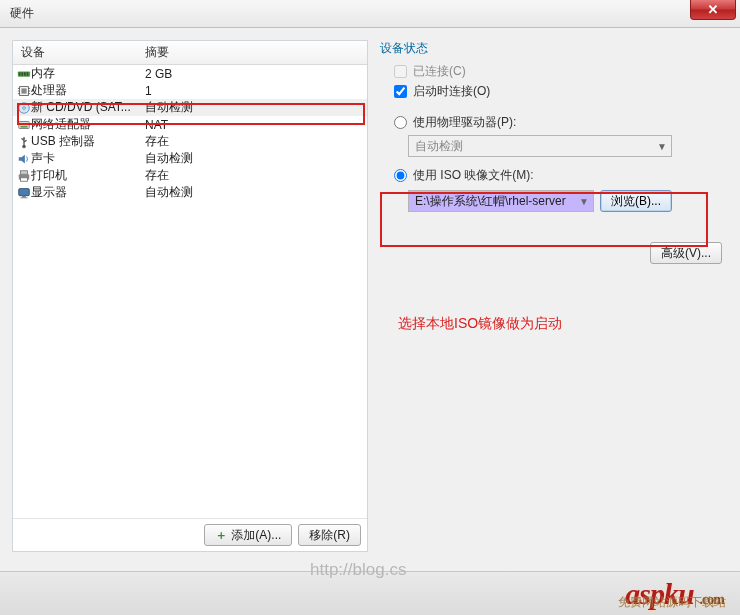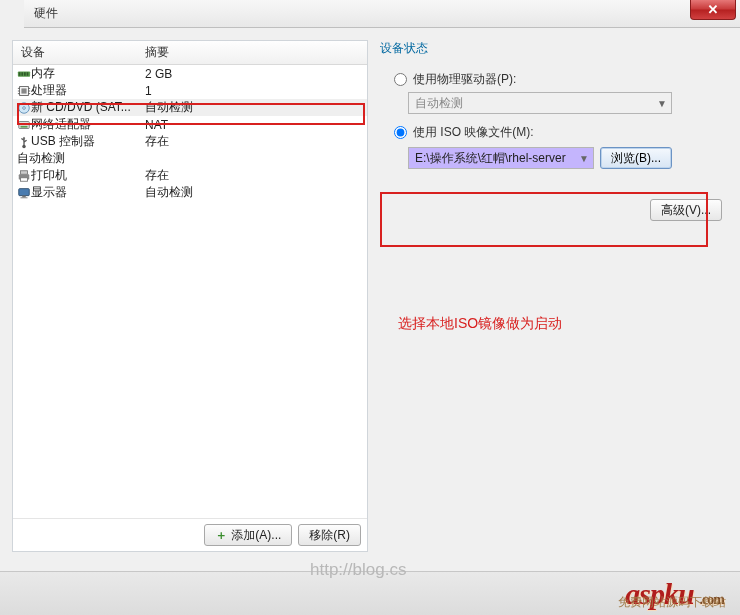--- a/index.html
+++ b/index.html
@@ -17,21 +17,20 @@
 
   
   .titlebar {
     height: 28px;
     background: linear-gradient(to bottom, #f7f7f7 0%, #e8e8e8 100%);
     border-bottom: 1px solid #bfbfbf;
     display: flex;
     align-items: center;
     padding-left: 10px;
     position: relative;
-    margin-left: 24px;
   }
   .titlebar .title {
     color: #333;
   }
   .close-btn {
     position: absolute;
     right: 4px;
     top: 0;
     width: 46px;
     height: 20px;
@@ -324,20 +323,29 @@
                   <polyline points="8,6 5,4" stroke="#555" stroke-width="1.5" fill="none"></polyline>
                   <polyline points="8,8 11,6" stroke="#555" stroke-width="1.5" fill="none"></polyline>
                   <polygon points="8,2 6.5,4 9.5,4" fill="#555"></polygon>
                 </svg>
               </span>
               <span>USB 控制器</span>
             </div>
             <div class="dev-summary">存在</div>
           </div>
           <div class="device-row">
+            <div class="dev-name">
+              <span class="dev-icon">
+                <svg viewBox="0 0 16 16">
+                  <polygon points="2,6 5,6 9,3 9,13 5,10 2,10" fill="#4a7cb0"></polygon>
+                  <path d="M11 5 Q13 8 11 11" fill="none" stroke="#4a7cb0"></path>
+                </svg>
+              </span>
+              <span>声卡</span>
+            </div>
             <div class="dev-summary">自动检测</div>
           </div>
           <div class="device-row">
             <div class="dev-name">
               <span class="dev-icon">
                 <svg viewBox="0 0 16 16">
                   <rect x="4" y="2" width="8" height="4" fill="#ccc" stroke="#777"></rect>
                   <rect x="2" y="6" width="12" height="6" fill="#888" rx="1"></rect>
                   <rect x="4" y="10" width="8" height="4" fill="#fff" stroke="#777"></rect>
                 </svg>
@@ -370,20 +378,28 @@
       <button class="btn">
         <span>移除(R)</span>
       </button>
     </div>
   </div>
 
   <div class="right-panel">
 
     <div class="group">
       <div class="group-title">设备状态</div>
+      <label class="checkbox-row disabled">
+        <input type="checkbox" disabled="" style="">
+        <span>已连接(C)</span>
+      </label>
+      <label class="checkbox-row">
+        <input type="checkbox" checked="" style="">
+        <span>启动时连接(O)</span>
+      </label>
     </div>
 
     <div class="group">
 
       <label class="radio-row">
         <input type="radio" name="conn" style="">
         <span>使用物理驱动器(P):</span>
       </label>
       <div class="combo">
         <span>自动检测</span>

